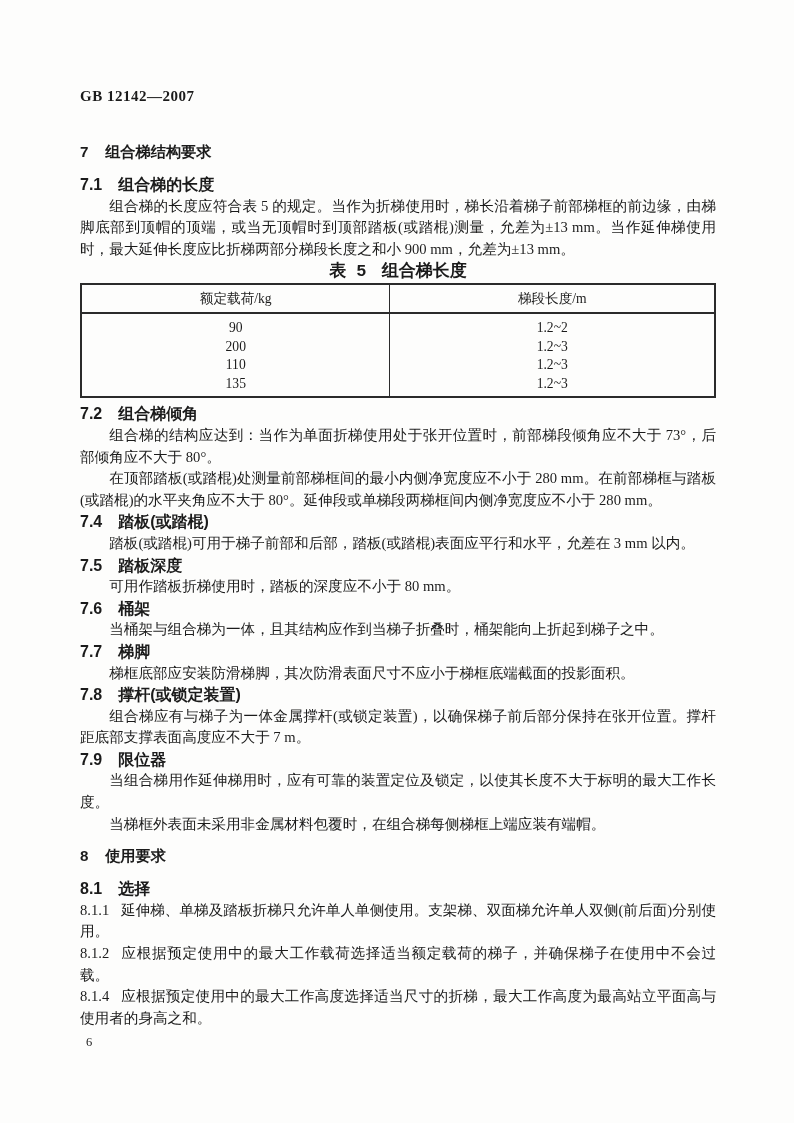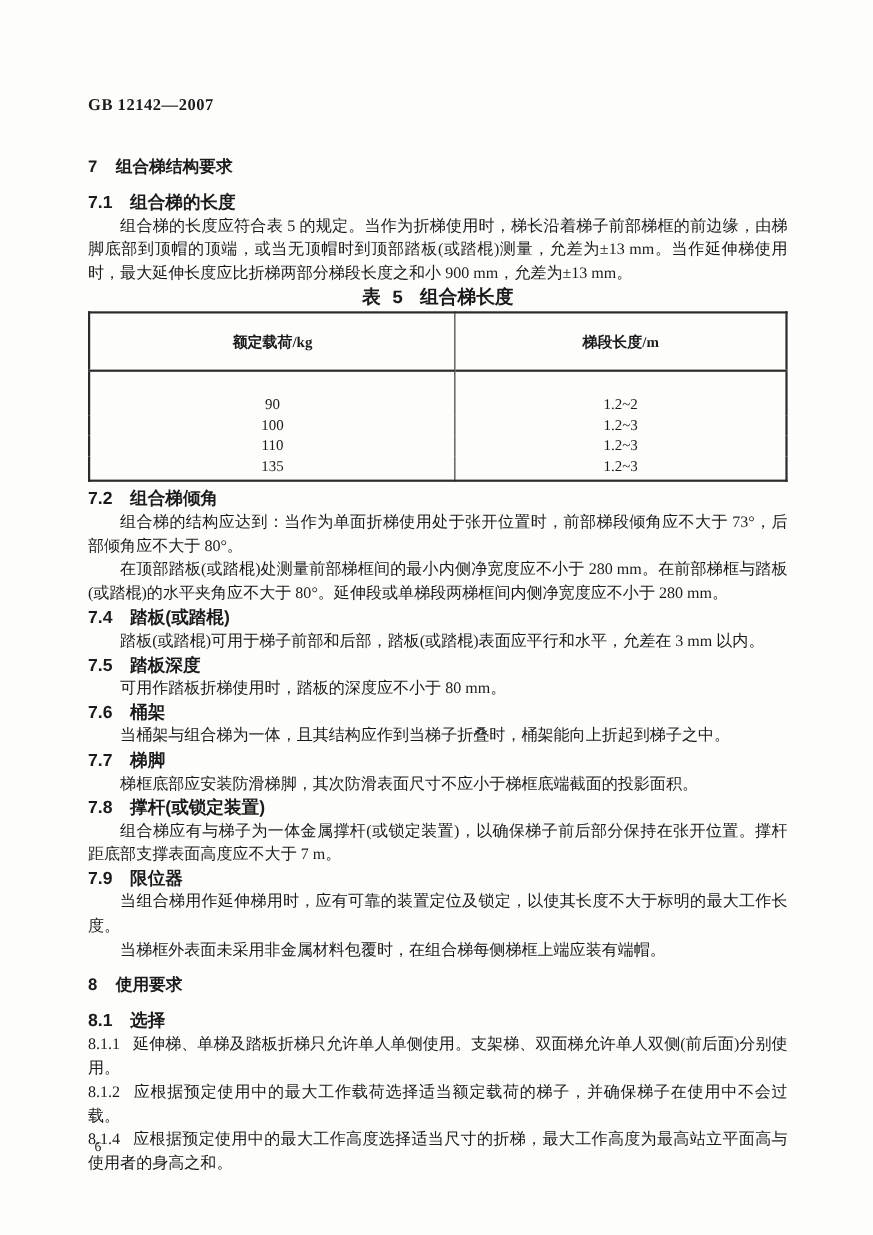--- a/index.html
+++ b/index.html
@@ -83,39 +83,39 @@
   }
   table.t5 {
     width: 100%;
     border-collapse: collapse;
     border: 2px solid #2b2b2b;
     table-layout: fixed;
     font-size: 13.6px;
     margin: 2px 0 5px 0;
   }
   table.t5 th {
-    font-weight: bold;
+    font-weight: normal;
     text-align: center;
     height: 27px;
     border-bottom: 2.5px solid #2b2b2b;
-    padding: 12px;
+    padding: 0;
   }
   table.t5 td {
     text-align: center;
     height: 18.5px;
     padding: 0;
     line-height: 18.5px;
   }
   table.t5 th:first-child,
   table.t5 td:first-child {
     width: 48.5%;
     border-right: 1.5px solid #2b2b2b;
   }
   table.t5 tbody tr:first-child td {
-    padding-top: 21px;
+    padding-top: 5px;
   }
   table.t5 tbody tr:last-child td {
     padding-bottom: 3px;
   }
   .page-num {
     position: absolute;
     left: 86px;
     top: 1035px;
     font-size: 12.5px;
   }
@@ -142,21 +142,21 @@
           <th>额定载荷/kg</th>
           <th>梯段长度/m</th>
         </tr>
       </thead>
       <tbody>
         <tr>
           <td>90</td>
           <td>1.2~2</td>
         </tr>
         <tr>
-          <td>100</td>
+          <td>200</td>
           <td>1.2~3</td>
         </tr>
         <tr>
           <td>110</td>
           <td>1.2~3</td>
         </tr>
         <tr>
           <td>135</td>
           <td>1.2~3</td>
         </tr>

